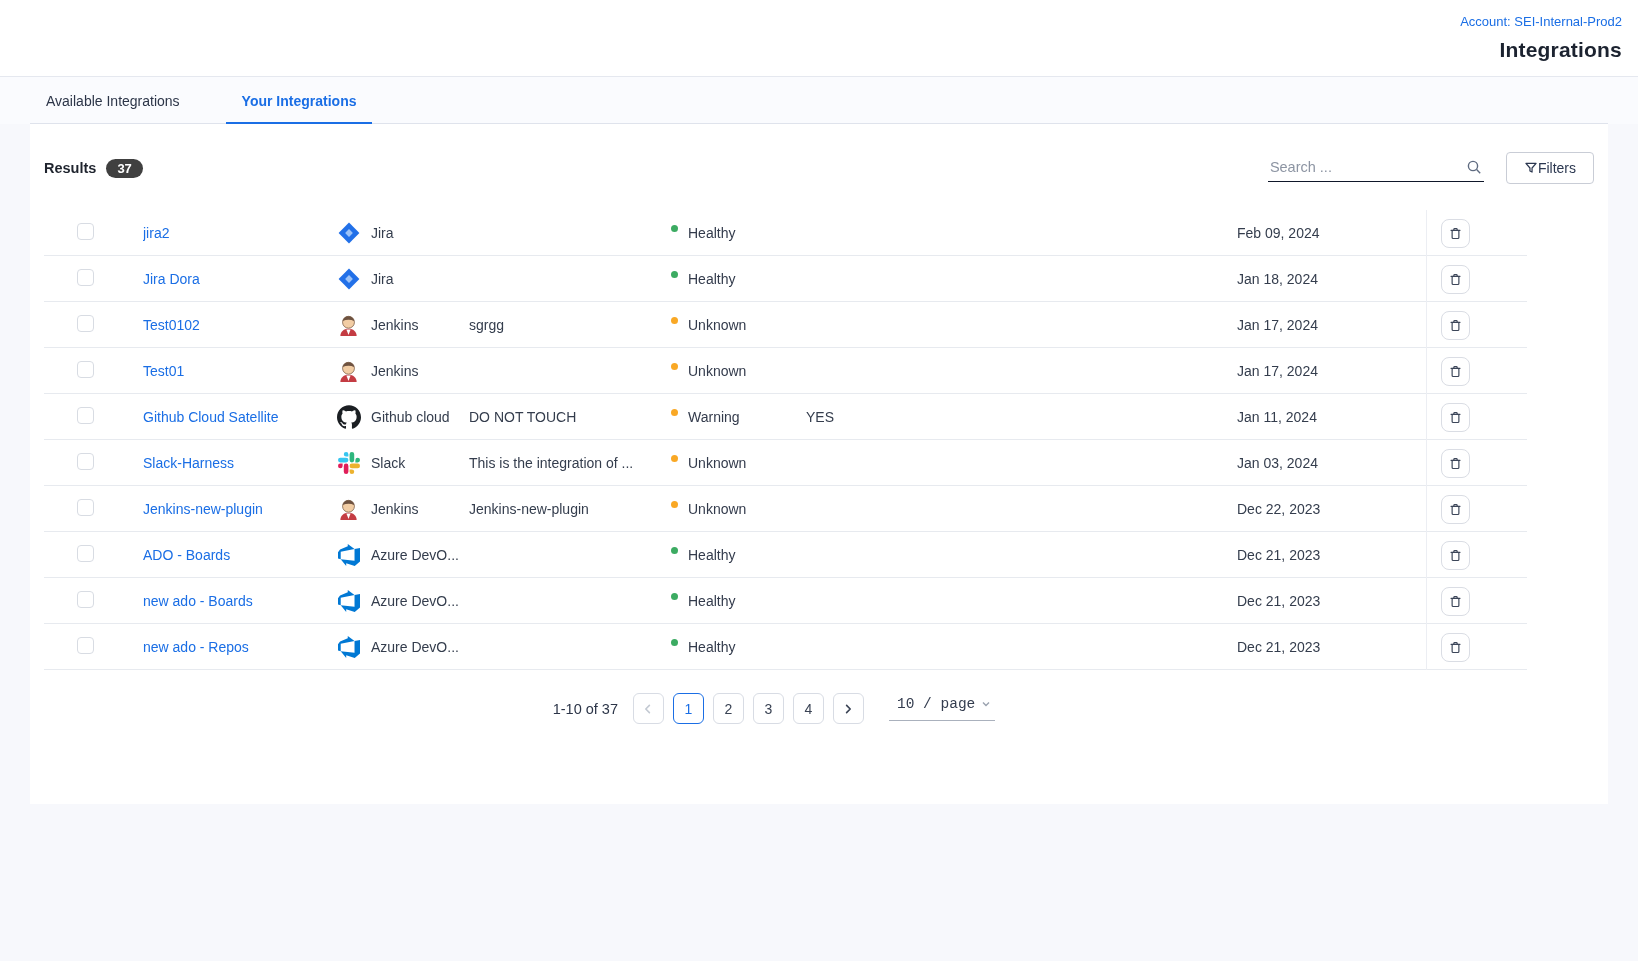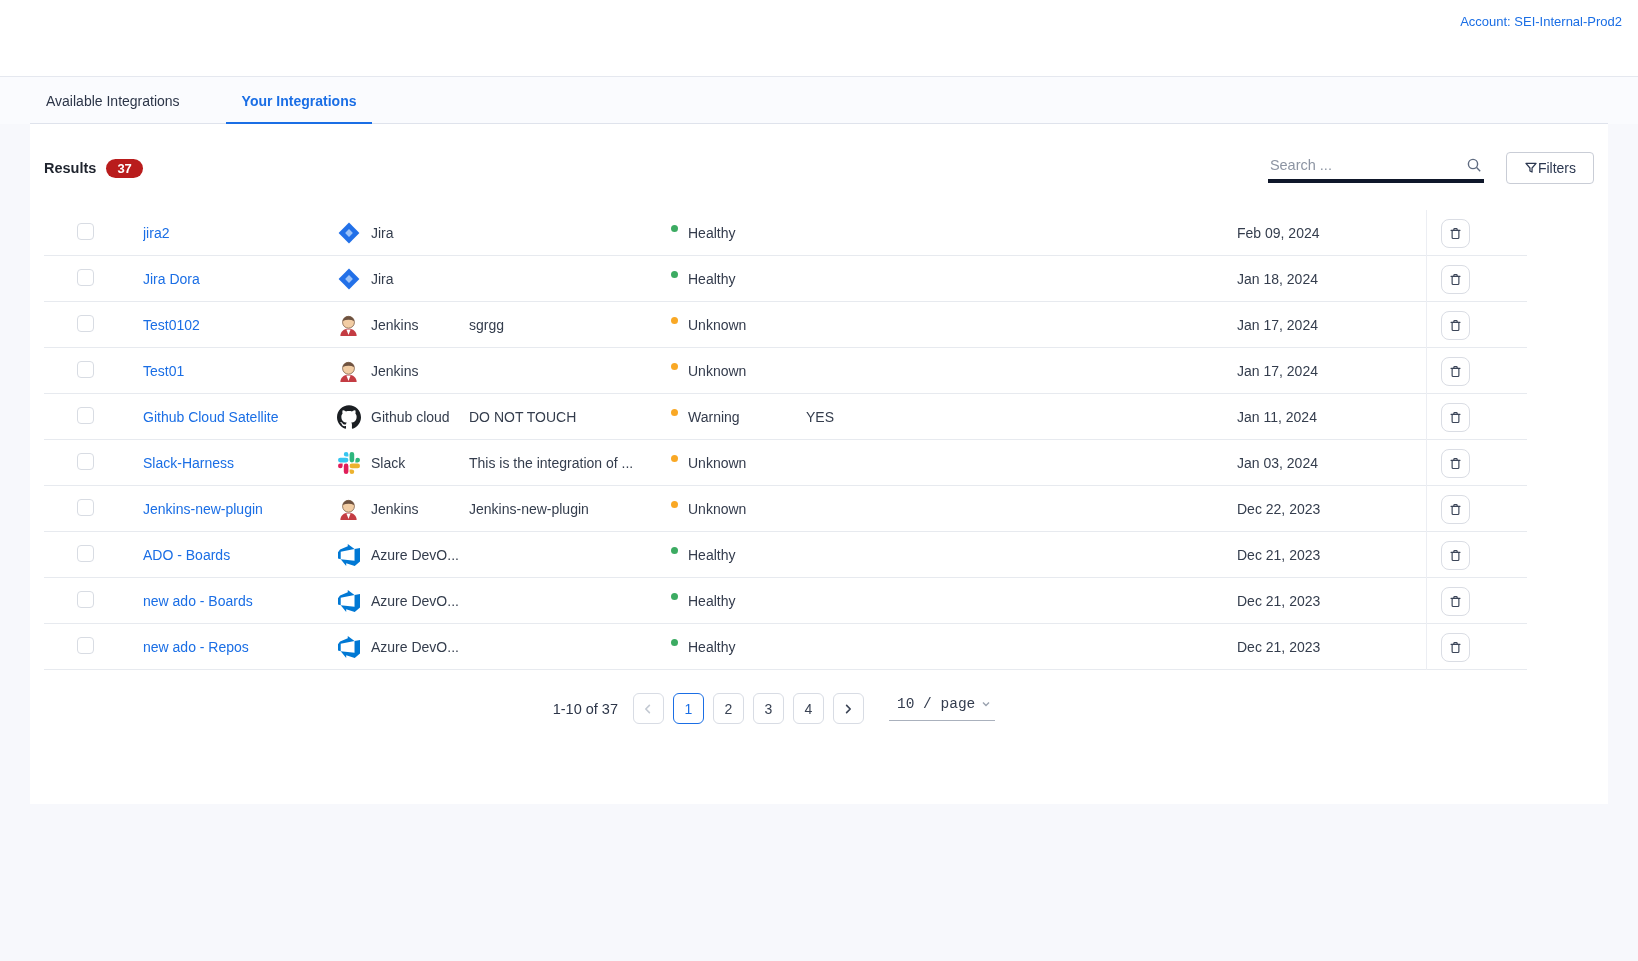--- a/index.html
+++ b/index.html
@@ -31,26 +31,26 @@
   
   .card{
     background:#ffffff; margin:0 30px; width:1578px; min-height:680px; padding-top:28px;
   }
   .toolbar{
     display:flex; align-items:center; padding:0 14px; height:32px; margin-bottom:26px;
   }
   .results{ display:flex; align-items:center; gap:10px; }
   .results-label{ font-weight:700; color:#1f242e; font-size:14.5px; }
   .results-badge{
-    background:#b91c1c; color:#fff; font-size:13px; font-weight:700;
+    background:#404040; color:#fff; font-size:13px; font-weight:700;
     border-radius:999px; padding:3px 11px; line-height:1;
   }
   .toolbar-right{ margin-left:auto; display:flex; align-items:center; gap:22px; }
   .search-wrap{
-    width:216px; border-bottom:4px solid #0f172a; display:flex; align-items:center;
+    width:216px; border-bottom:1px solid #0f172a; display:flex; align-items:center;
     padding:4px 2px 6px 2px;
     margin-left:24px;
   }
   .search-input{
     border:none; outline:none; flex:1; font-size:14.5px; color:#343d4d; background:transparent;
     font-family:inherit;
   }
   .search-input::placeholder{ color:#8d95a3; }
   .filters-btn{
     display:flex; align-items:center; border:1px solid #c9cdd6; background:#fff;
@@ -105,20 +105,21 @@
     border-bottom:1px solid #aab1bd; padding:0 4px 8px 8px; cursor:pointer; font-size:14.5px;font-family:Liberation Mono, monospace;
   }
   .caret{ color:#9aa2af; font-size:11px; }
   svg{ display:block; }
 </style>
 </head>
 <body>
 
 <div class="page-header">
   <a class="account-link">Account: SEI-Internal-Prod2</a>
+  <div class="page-title">Integrations</div>
 </div>
 
 <div class="tab-band">
   <div class="tabbar" id="tabbar">
       <div class="tab">Available Integrations</div>
       <div class="tab active">Your Integrations</div>
     </div>
 </div>
 
 <div class="card">

